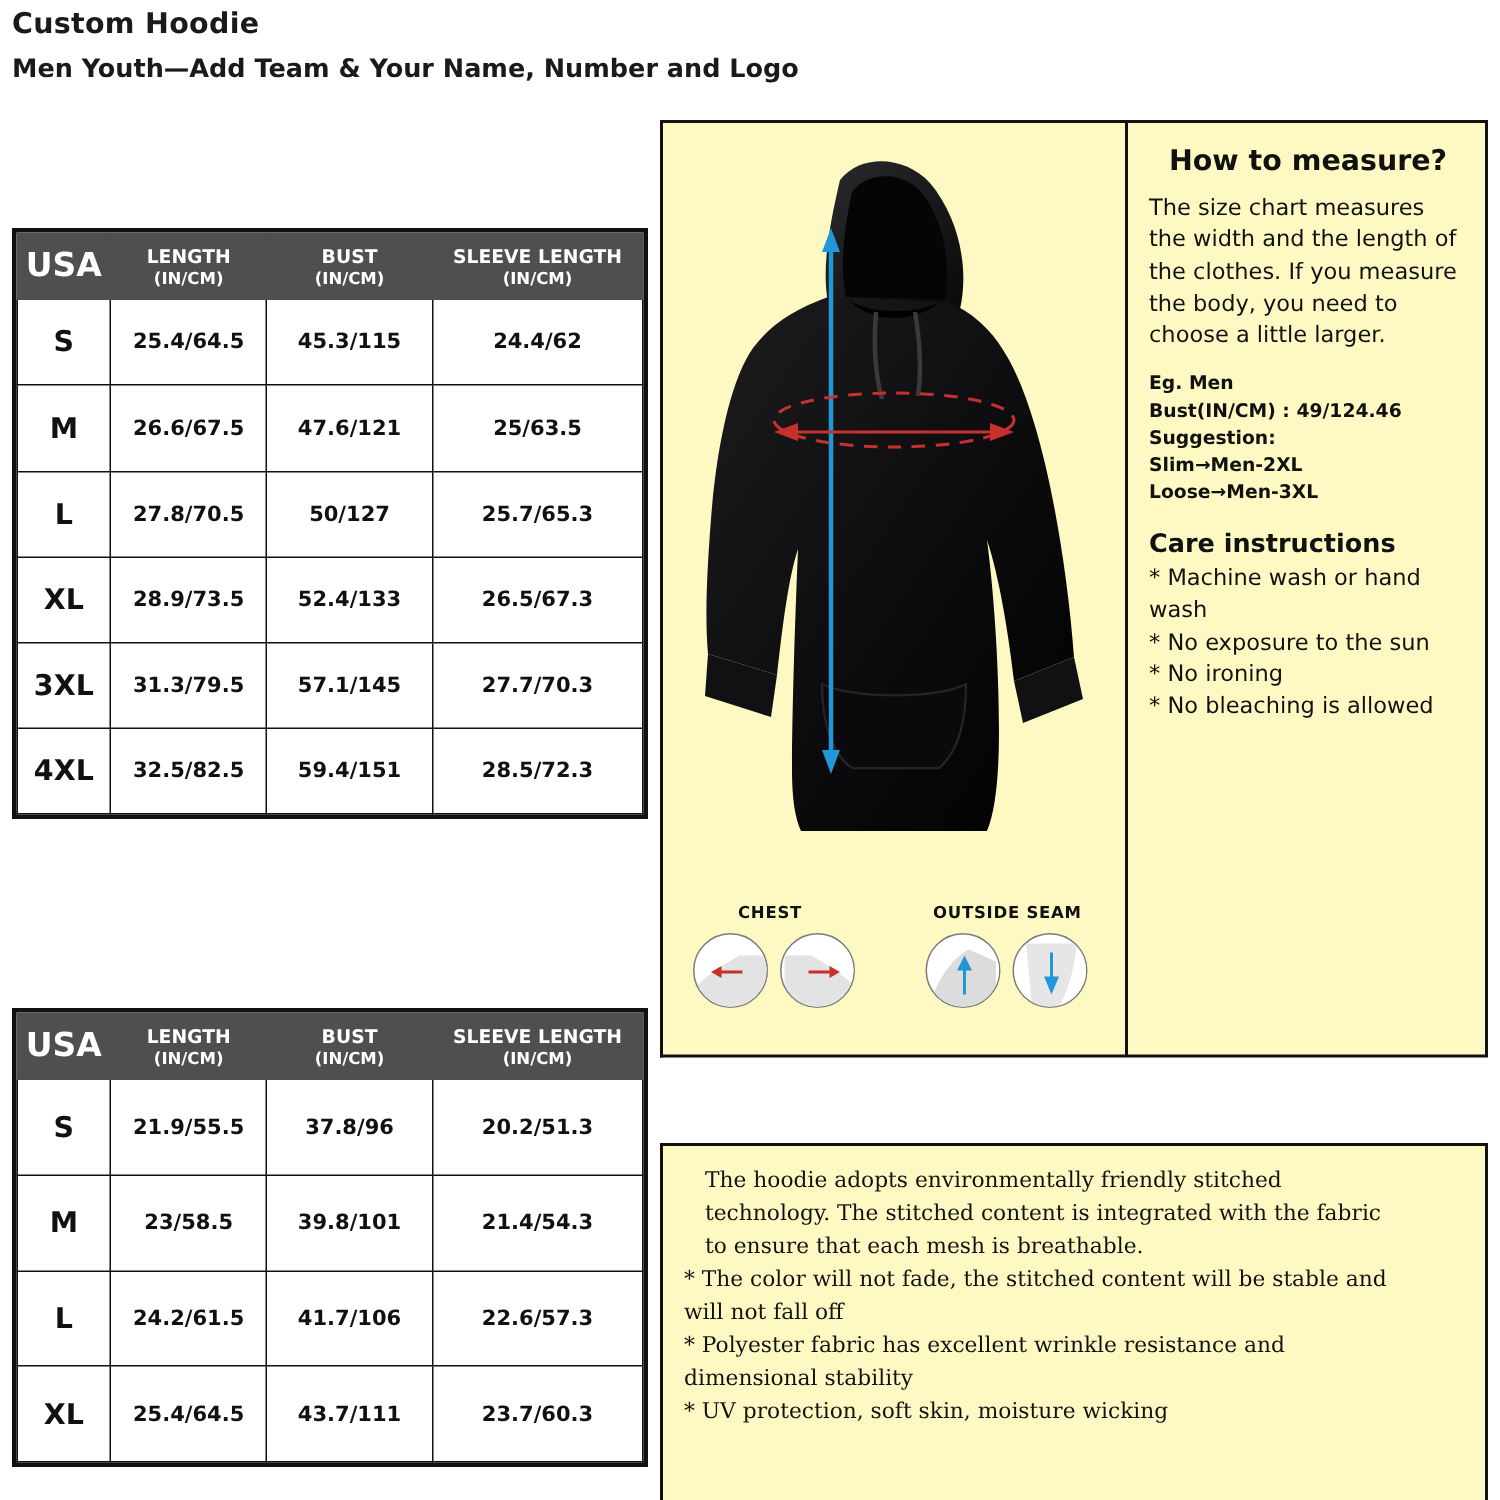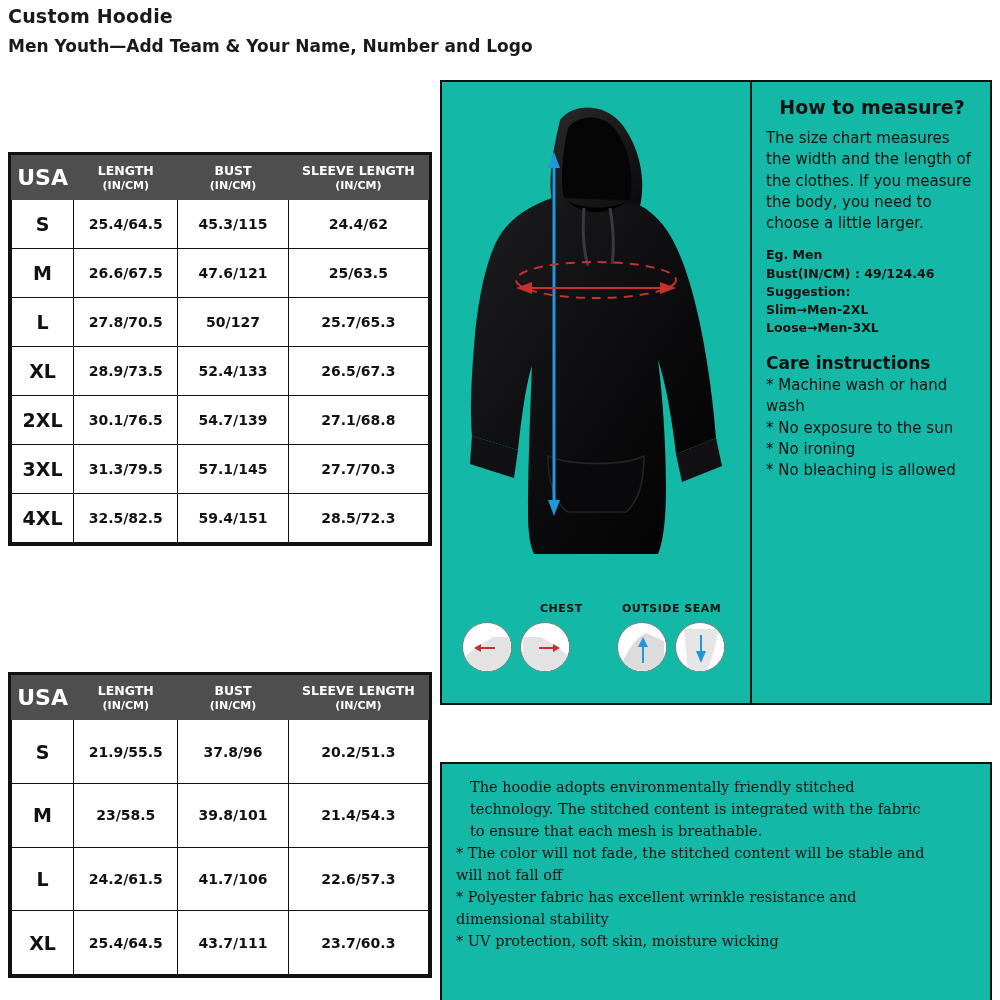--- a/index.html
+++ b/index.html
@@ -63,33 +63,33 @@
   #mens-label { top: 325px; }
   #youth-chart { left: 8px; top: 672px; width: 424px; height: 306px; }
   #youth-label { top: 795px; }
 
   .sizechart .labelcol { width: 62px; }
   .sizechart .c2 { width: 104px; text-align: center; }
   .sizechart .c3 { width: 110px; }
   .sizechart .c4 { width: 140px; }
 
   
-  .panel { position: absolute; border: 2px solid #111; background: #14b8a6; }
+  .panel { position: absolute; border: 2px solid #111; background: #fef9c3; }
   #image-panel { left: 440px; top: 80px; width: 310px; height: 625px; border-right: none; }
   #measure-panel { left: 750px; top: 80px; width: 242px; height: 625px; }
   #bottom-panel { left: 440px; top: 718px; width: 552px; height: 260px; margin-top: 44px; }
 
   
   .hoodie-wrap { position: absolute; left: 0; top: 0; width: 310px; height: 625px; }
   .hoodie-svg { position: absolute; left: 2px; top: 2px; }
 
   .meas-caption {
     position: absolute; font-size: 11px; font-weight: bold; letter-spacing: .5px; color: #111;
   }
-  #cap-chest { left: 50px; top: 520px; margin-left: 48px; }
+  #cap-chest { left: 50px; top: 520px; }
   #cap-seam { left: 180px; top: 520px; }
 
   .circ-row { position: absolute; top: 540px; }
   .circ {
     width: 50px; height: 50px; border-radius: 50%;
     border: 1px solid #7b7b7b; position: absolute; overflow: hidden; background: #fff;
   }
 
   
   .mp-inner { padding: 10px 12px 0 14px; }
@@ -151,26 +151,20 @@
           <td class="sizecol">L</td>
           <td>27.8/70.5</td>
           <td>50/127</td>
           <td>25.7/65.3</td>
         </tr>
         <tr>
           <td class="sizecol">XL</td>
           <td>28.9/73.5</td>
           <td>52.4/133</td>
           <td>26.5/67.3</td>
-        </tr>
-        <tr>
-          <td class="sizecol">2XL</td>
-          <td>30.1/76.5</td>
-          <td>54.7/139</td>
-          <td>27.1/68.8</td>
         </tr>
         <tr>
           <td class="sizecol">3XL</td>
           <td>31.3/79.5</td>
           <td>57.1/145</td>
           <td>27.7/70.3</td>
         </tr>
         <tr>
           <td class="sizecol">4XL</td>
           <td>32.5/82.5</td>

